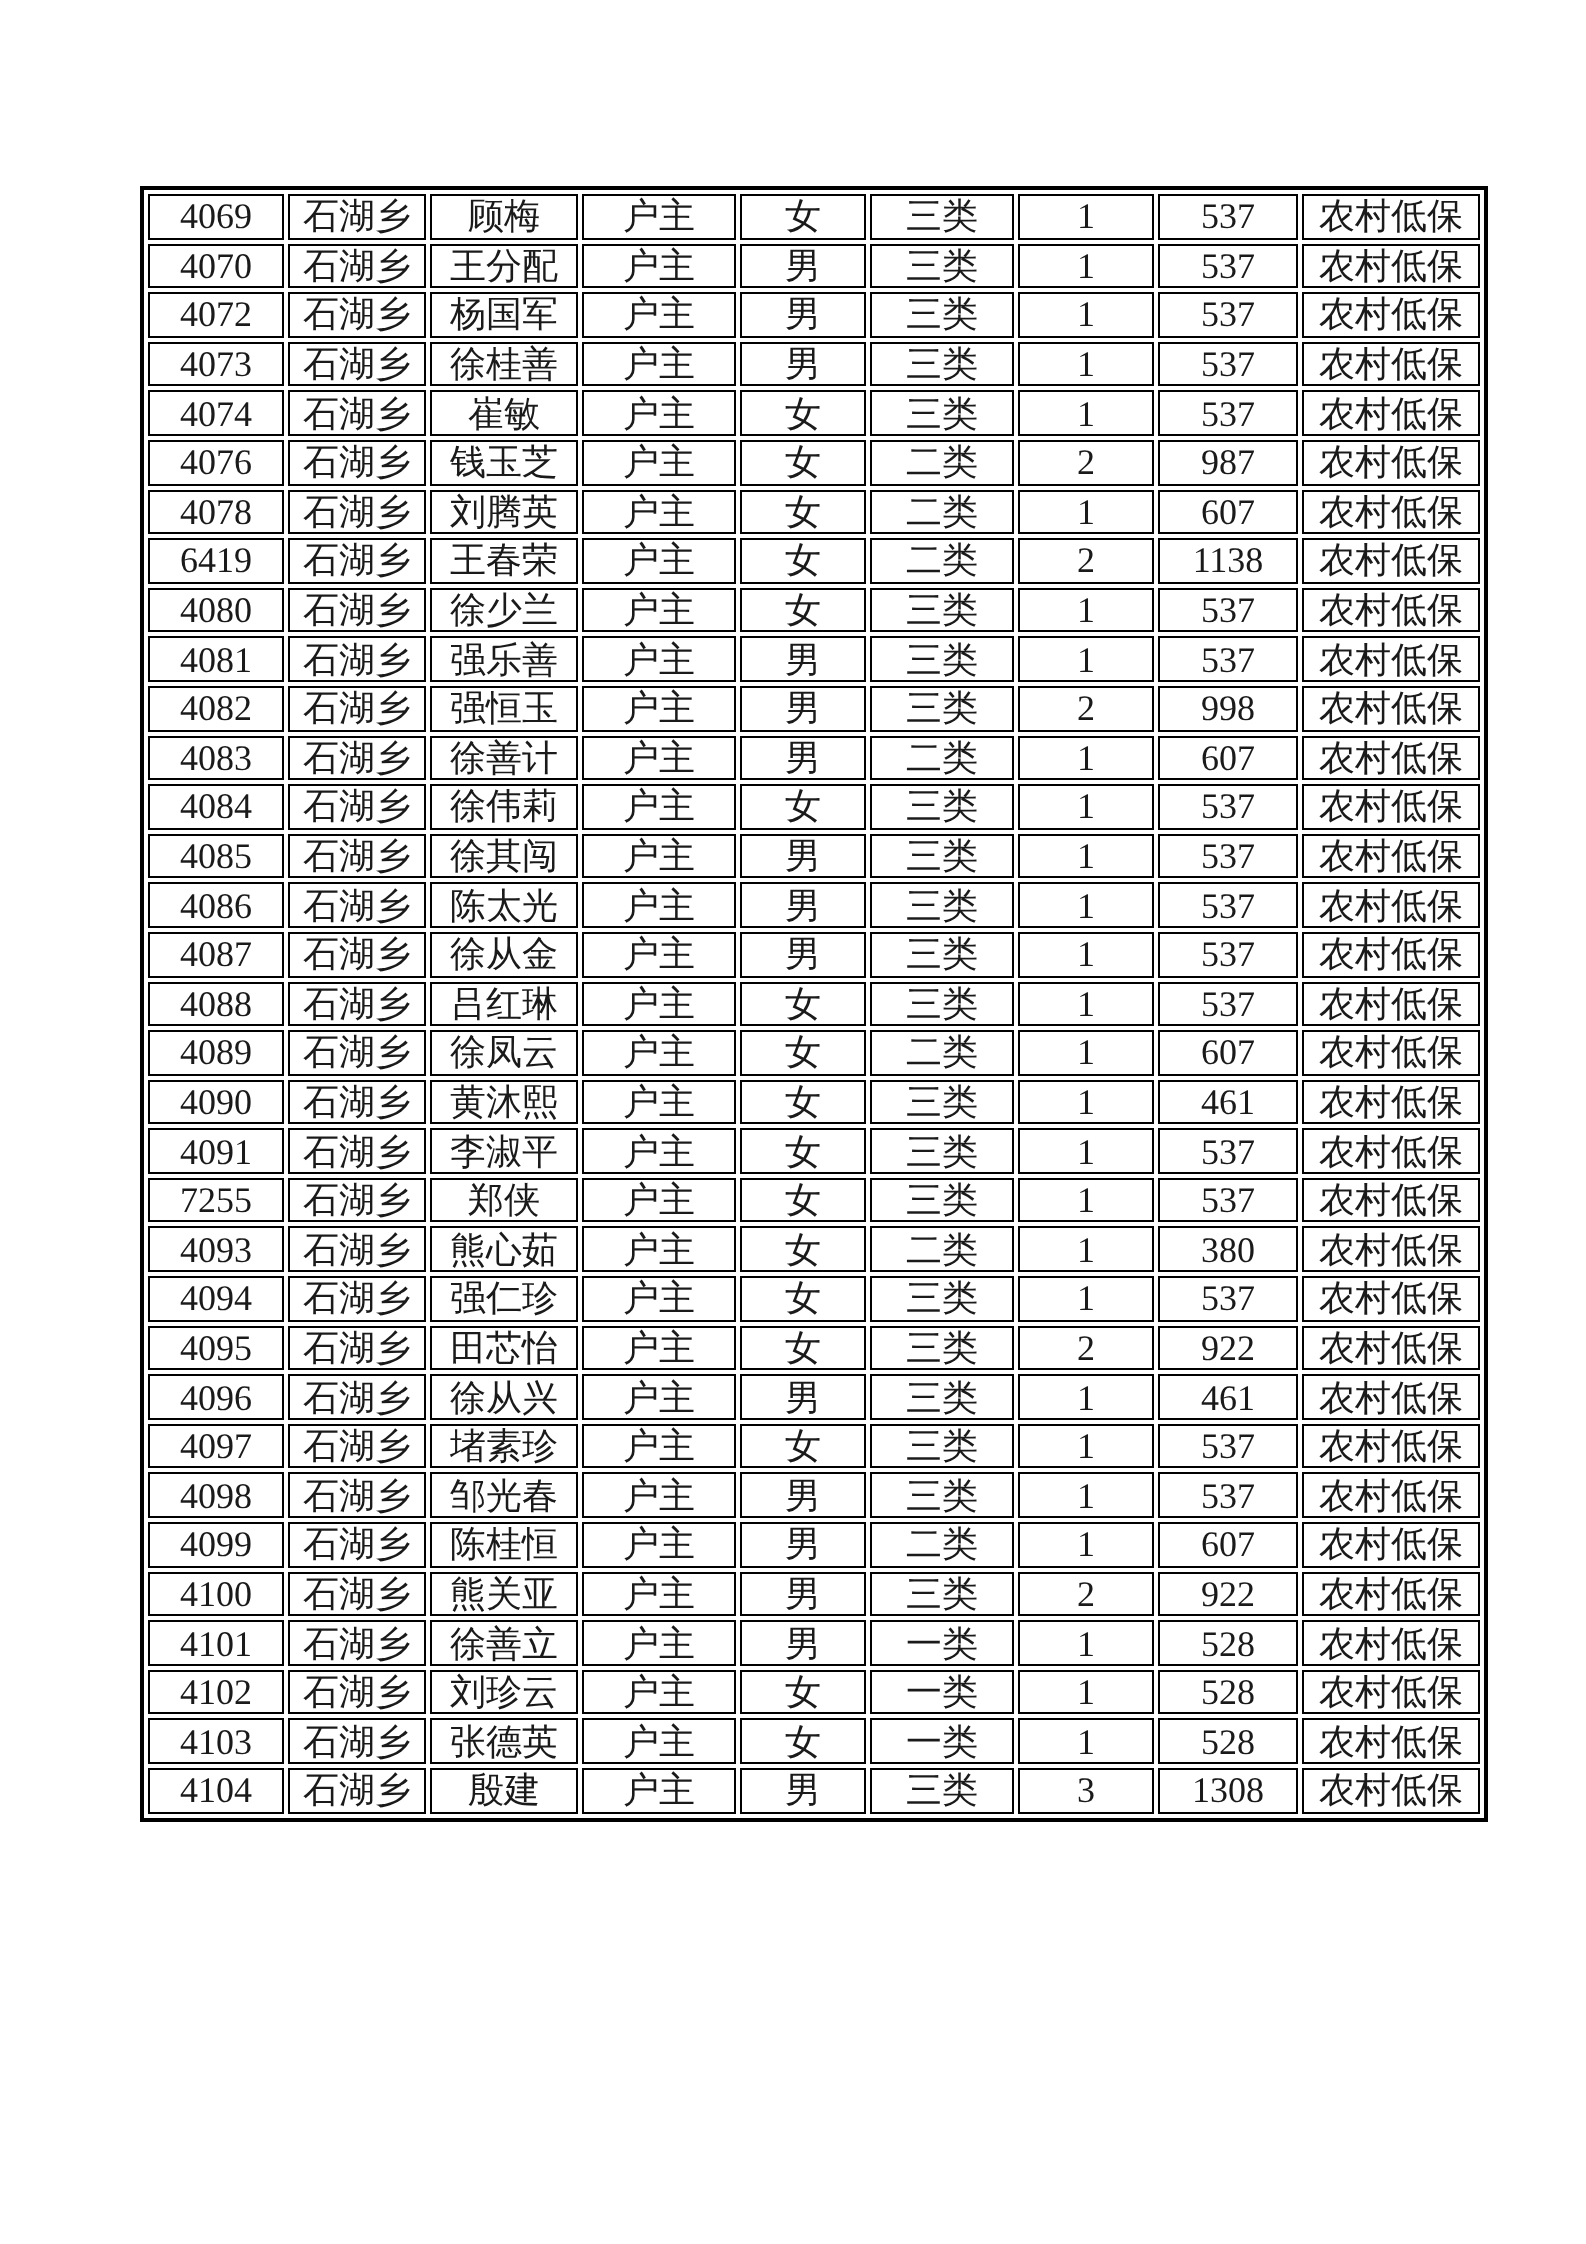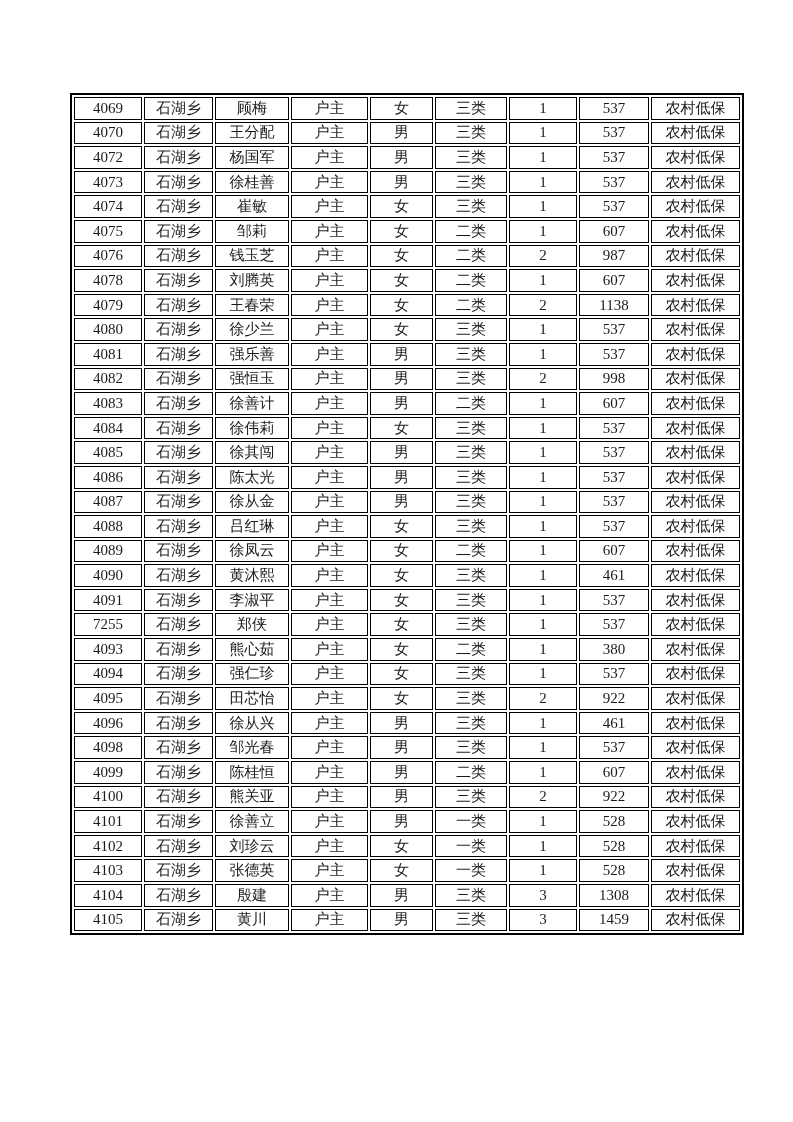--- a/index.html
+++ b/index.html
@@ -19,21 +19,21 @@
   table.records {
     position: absolute;
     left: 70px;
     top: 93px;
     width: 652px;
     table-layout: fixed;
     border-collapse: separate;
     border-spacing: 2px;
     border: 2px solid #000000;
     background: #ffffff;
-    font-size: 15px;
+    font-size: 18px;
   }
   table.records td {
     border: 1px solid #000000;
     height: 20.6px;
     padding: 0 2px;
     text-align: center;
     vertical-align: middle;
     white-space: nowrap;
     overflow: hidden;
     color: #1a1a1a;
@@ -106,31 +106,20 @@
           <td>石湖乡</td>
           <td>崔敏</td>
           <td>户主</td>
           <td>女</td>
           <td>三类</td>
           <td>1</td>
           <td>537</td>
           <td>农村低保</td>
         </tr>
         <tr>
-          <td>4075</td>
-          <td>石湖乡</td>
-          <td>邹莉</td>
-          <td>户主</td>
-          <td>女</td>
-          <td>二类</td>
-          <td>1</td>
-          <td>607</td>
-          <td>农村低保</td>
-        </tr>
-        <tr>
           <td>4076</td>
           <td>石湖乡</td>
           <td>钱玉芝</td>
           <td>户主</td>
           <td>女</td>
           <td>二类</td>
           <td>2</td>
           <td>987</td>
           <td>农村低保</td>
         </tr>
@@ -139,21 +128,21 @@
           <td>石湖乡</td>
           <td>刘腾英</td>
           <td>户主</td>
           <td>女</td>
           <td>二类</td>
           <td>1</td>
           <td>607</td>
           <td>农村低保</td>
         </tr>
         <tr>
-          <td>4079</td>
+          <td>6419</td>
           <td>石湖乡</td>
           <td>王春荣</td>
           <td>户主</td>
           <td>女</td>
           <td>二类</td>
           <td>2</td>
           <td>1138</td>
           <td>农村低保</td>
         </tr>
         <tr>
@@ -337,20 +326,31 @@
           <td>石湖乡</td>
           <td>徐从兴</td>
           <td>户主</td>
           <td>男</td>
           <td>三类</td>
           <td>1</td>
           <td>461</td>
           <td>农村低保</td>
         </tr>
         <tr>
+          <td>4097</td>
+          <td>石湖乡</td>
+          <td>堵素珍</td>
+          <td>户主</td>
+          <td>女</td>
+          <td>三类</td>
+          <td>1</td>
+          <td>537</td>
+          <td>农村低保</td>
+        </tr>
+        <tr>
           <td>4098</td>
           <td>石湖乡</td>
           <td>邹光春</td>
           <td>户主</td>
           <td>男</td>
           <td>三类</td>
           <td>1</td>
           <td>537</td>
           <td>农村低保</td>
         </tr>
@@ -411,28 +411,17 @@
         </tr>
         <tr>
           <td>4104</td>
           <td>石湖乡</td>
           <td>殷建</td>
           <td>户主</td>
           <td>男</td>
           <td>三类</td>
           <td>3</td>
           <td>1308</td>
-          <td>农村低保</td>
-        </tr>
-        <tr>
-          <td>4105</td>
-          <td>石湖乡</td>
-          <td>黄川</td>
-          <td>户主</td>
-          <td>男</td>
-          <td>三类</td>
-          <td>3</td>
-          <td>1459</td>
           <td>农村低保</td>
         </tr>
       </tbody>
   </table>
 </div>
 
 </body></html>

